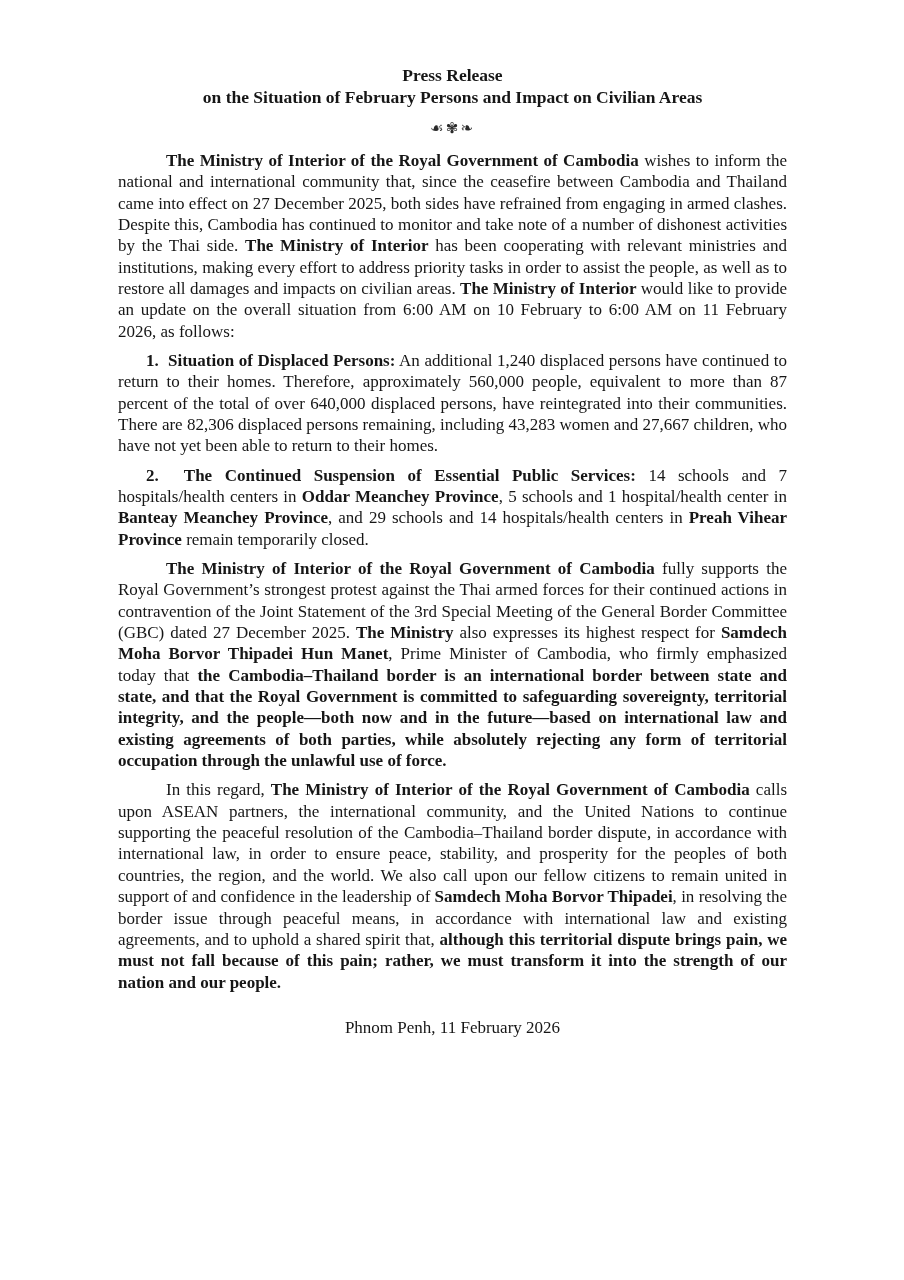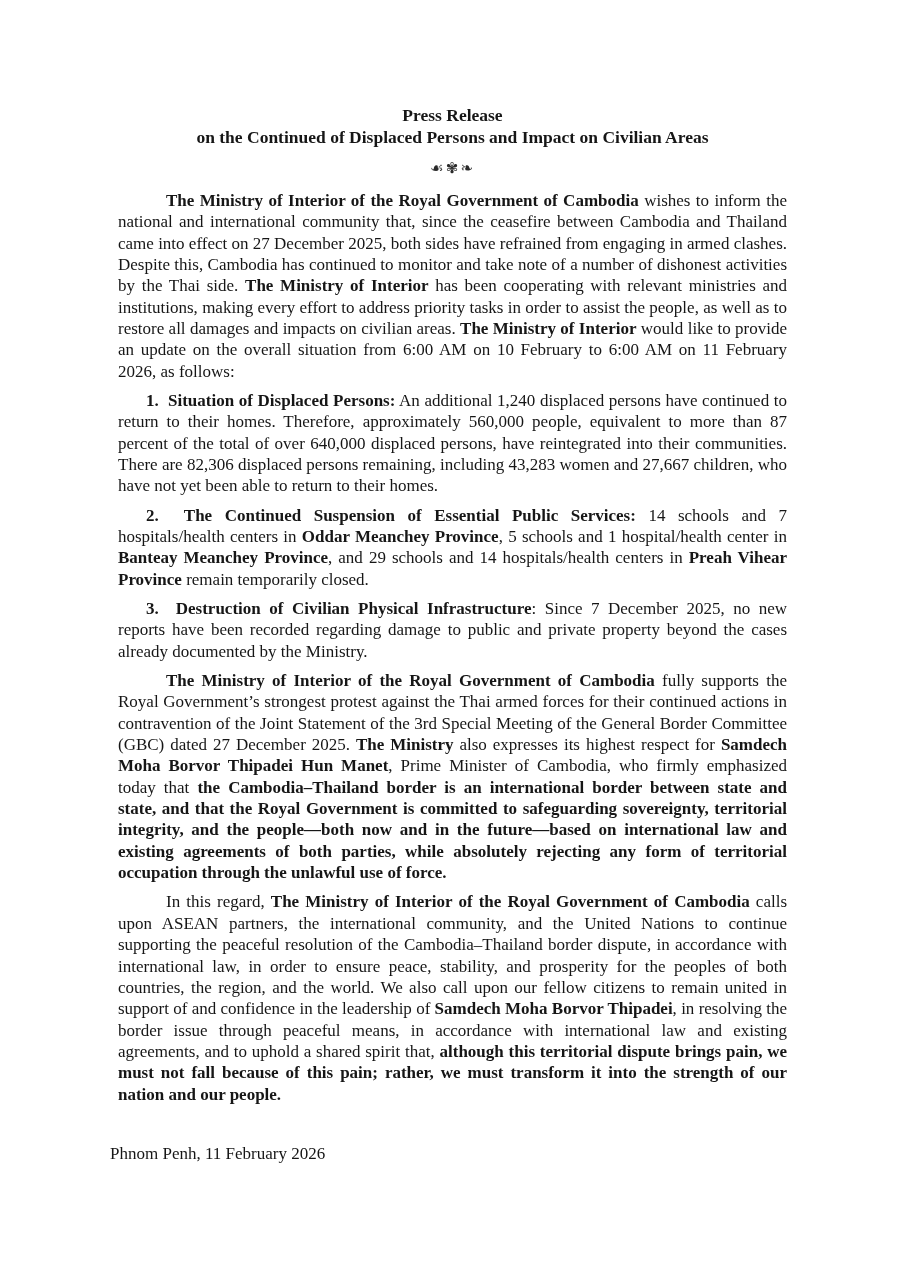--- a/index.html
+++ b/index.html
@@ -11,21 +11,21 @@
     width: 904px;
     height: 1280px;
     overflow: hidden;
     color: #161616;
     font-family: "Liberation Serif", "DejaVu Serif", serif;
   }
   .page {
     box-sizing: border-box;
     width: 904px;
     height: 1280px;
-    padding: 104px 109px 0 110px;
+    padding: 64px 109px 0 110px;
     background: #ffffff;
   }
   .title-block {
     text-align: center;
     font-weight: 700;
     font-size: 17.5px;
     line-height: 22.4px;
   }
   .ornament {
     text-align: center;
@@ -43,42 +43,41 @@
     text-align: justify;
   }
   .para {
     margin: 8px;
     text-align: justify;
   }
   .para.indent   { text-indent: 48px; }
   .para.numbered { text-indent: 28px; }
   .b { font-weight: 700; }
   .dateline {
-    margin-top: 38px;
-    text-align: left;
+    margin-top: 24px;
+    text-align: center;
     font-size: 17px;
     line-height: 21.35px;
   }
 </style>
 </head>
 <body>
 
 <div class="page">
 
   <div class="title-block">
     <div>Press Release</div>
-    <div>on the Continued of Displaced Persons and Impact on Civilian Areas</div>
+    <div>on the Situation of February Persons and Impact on Civilian Areas</div>
   </div>
 
   <div class="ornament">☙✾❧</div>
 
   <div class="body-text">
       <p class="para indent"><span class="b">The Ministry of Interior of the Royal Government of Cambodia</span><span> wishes to inform the national and international community that, since the ceasefire between Cambodia and Thailand came into effect on 27 December 2025, both sides have refrained from engaging in armed clashes. Despite this, Cambodia has continued to monitor and take note of a number of dishonest activities by the Thai side. </span><span class="b">The Ministry of Interior</span><span> has been cooperating with relevant ministries and institutions, making every effort to address priority tasks in order to assist the people, as well as to restore all damages and impacts on civilian areas. </span><span class="b">The Ministry of Interior</span><span> would like to provide an update on the overall situation from 6:00 AM on 10 February to 6:00 AM on 11 February 2026, as follows:</span></p>
       <p class="para numbered"><span class="b">1.&nbsp;&nbsp;Situation of Displaced Persons:</span><span> An additional 1,240 displaced persons have continued to return to their homes. Therefore, approximately 560,000 people, equivalent to more than 87 percent of the total of over 640,000 displaced persons, have reintegrated into their communities. There are 82,306 displaced persons remaining, including 43,283 women and 27,667 children, who have not yet been able to return to their homes.</span></p>
       <p class="para numbered"><span class="b">2.&nbsp;&nbsp;The Continued Suspension of Essential Public Services:</span><span> 14 schools and 7 hospitals/health centers in </span><span class="b">Oddar Meanchey Province</span><span>, 5 schools and 1 hospital/health center in </span><span class="b">Banteay Meanchey Province</span><span>, and 29 schools and 14 hospitals/health centers in </span><span class="b">Preah Vihear Province</span><span> remain temporarily closed.</span></p>
-      <p class="para numbered"><span class="b">3.&nbsp;&nbsp;Destruction of Civilian Physical Infrastructure</span><span>: Since 7 December 2025, no new reports have been recorded regarding damage to public and private property beyond the cases already documented by the Ministry.</span></p>
       <p class="para indent"><span class="b">The Ministry of Interior of the Royal Government of Cambodia</span><span> fully supports the Royal Government’s strongest protest against the Thai armed forces for their continued actions in contravention of the Joint Statement of the 3rd Special Meeting of the General Border Committee (GBC) dated 27 December 2025. </span><span class="b">The Ministry</span><span> also expresses its highest respect for </span><span class="b">Samdech Moha Borvor Thipadei Hun Manet</span><span>, Prime Minister of Cambodia, who firmly emphasized today that </span><span class="b">the Cambodia–Thailand border is an international border between state and state, and that the Royal Government is committed to safeguarding sovereignty, territorial integrity, and the people—both now and in the future—based on international law and existing agreements of both parties, while absolutely rejecting any form of territorial occupation through the unlawful use of force.</span></p>
       <p class="para indent"><span>In this regard, </span><span class="b">The Ministry of Interior of the Royal Government of Cambodia</span><span> calls upon ASEAN partners, the international community, and the United Nations to continue supporting the peaceful resolution of the Cambodia–Thailand border dispute, in accordance with international law, in order to ensure peace, stability, and prosperity for the peoples of both countries, the region, and the world. We also call upon our fellow citizens to remain united in support of and confidence in the leadership of </span><span class="b">Samdech Moha Borvor Thipadei</span><span>, in resolving the border issue through peaceful means, in accordance with international law and existing agreements, and to uphold a shared spirit that, </span><span class="b">although this territorial dispute brings pain, we must not fall because of this pain; rather, we must transform it into the strength of our nation and our people.</span></p>
     </div>
 
   <div class="dateline">Phnom Penh, 11 February 2026</div>
 
 </div>
 
 </body></html>

